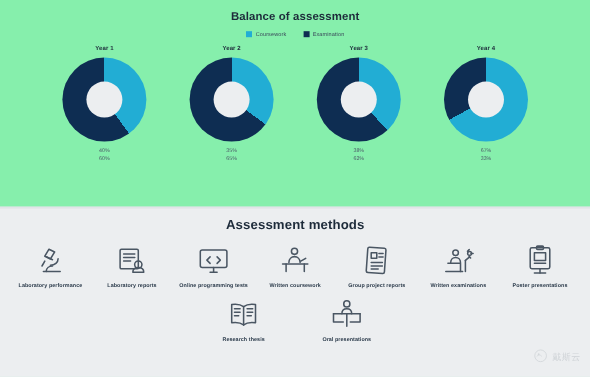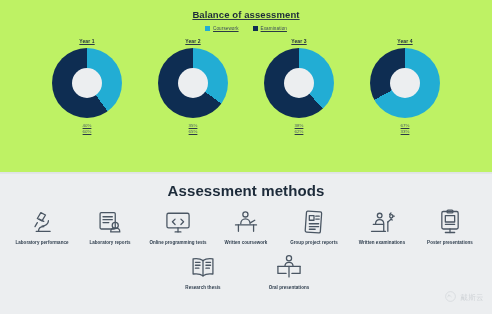--- a/index.html
+++ b/index.html
@@ -13,23 +13,22 @@
     font-family: "Liberation Sans", sans-serif;
     color: #2b3a47;
     overflow: hidden;
     position: relative;
   }
 
   
   #balance-panel {
     position: relative;
     height: 172px;
-    background: #bef264;
+    background: #86efac;
     box-sizing: border-box;
-    text-decoration: underline;
   }
 
   #balance-title {
     text-align: center;
     font-size: 9.5px;
     font-weight: bold;
     color: #1d2b3a;
     padding-top: 9px;
     letter-spacing: 0.1px;
   }
@@ -115,21 +114,21 @@
 
   
   #methods-panel {
     position: relative;
     height: 141px;
     background: #eceef0;
     box-sizing: border-box;
   }
   #methods-title {
     text-align: center;
-    font-size: 15px;
+    font-size: 11px;
     font-weight: bold;
     color: #1d2b3a;
     padding-top: 8px;
     letter-spacing: 0.1px;
   }
 
   .methods-row {
     display: flex;
     justify-content: center;
     align-items: flex-start;

